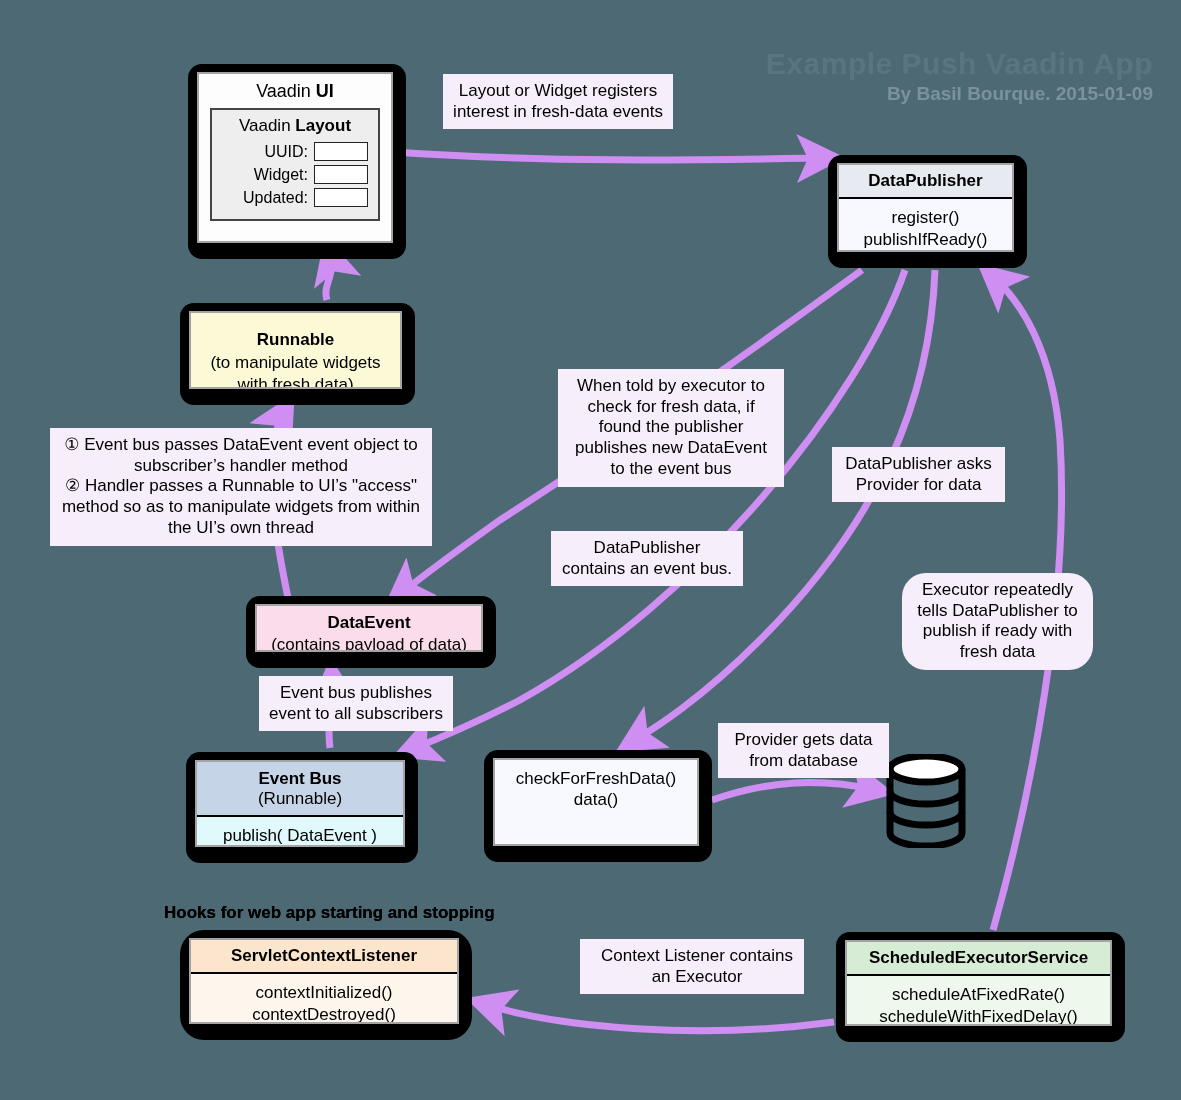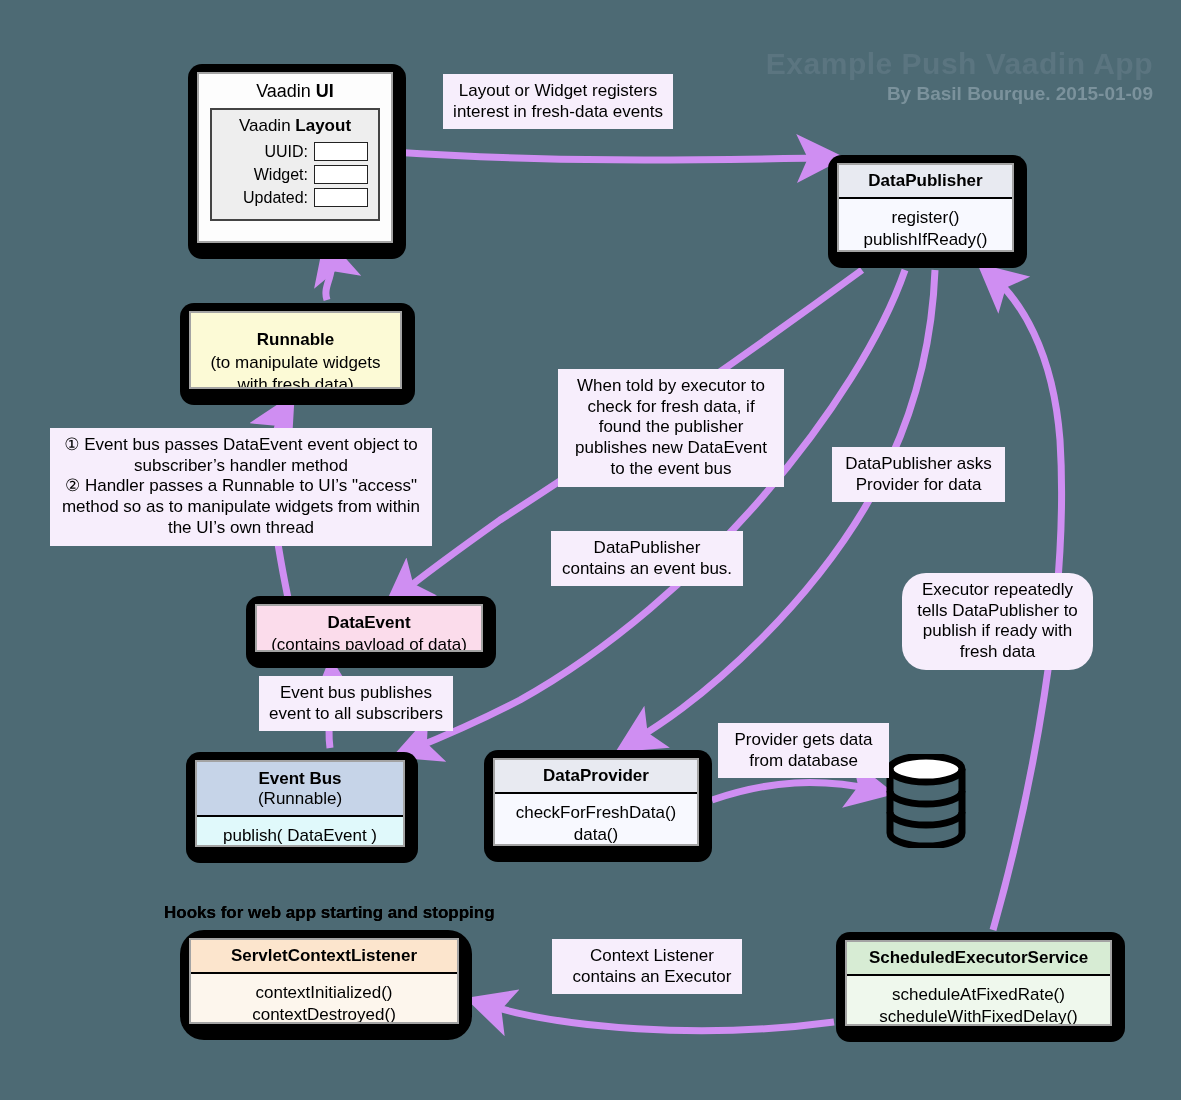--- a/index.html
+++ b/index.html
@@ -129,21 +129,21 @@
   }
 
   
   #note-register{left:443px;top:74px;width:230px;}
   #note-when-told{left:558px;top:369px;width:226px;}
   #note-asks-provider{left:832px;top:447px;width:173px;}
   #note-contains-bus{left:551px;top:531px;width:192px;}
   #note-executor-rep{left:902px;top:573px;width:191px;border-radius:24px;}
   #note-publishes{left:259px;top:676px;width:194px;}
   #note-provider-db{left:718px;top:723px;width:171px;}
-  #note-context-exec{left:552px;top:939px;width:190px;padding-left:20px;}
+  #note-context-exec{left:580px;top:939px;width:224px;padding-left:20px;}
   #note-access{left:50px;top:428px;width:382px;}
   #note-access{text-align:center;}
 
   
   #database{position:absolute;z-index:2;left:886px;top:754px;width:80px;height:94px;}
 </style>
 </head>
 <body>
 
 <div id="stage">
@@ -238,21 +238,20 @@
       <div class="hdr" style="padding-top:7px;padding-bottom:5px;">
         <div>Event Bus</div>
         <div style="font-weight:normal;">(Runnable)</div>
       </div>
       <div class="body">publish( DataEvent )</div>
     </div>
   </div>
 
   <div class="node" id="data-provider">
     <div class="inner">
-      <div class="hdr">DataProvider</div>
       <div class="body">
         <div>checkForFreshData()</div>
         <div>data()</div>
       </div>
     </div>
   </div>
 
   <svg id="database" viewBox="0 0 80 94">
     <ellipse cx="40" cy="15" rx="36" ry="13" fill="#fff" stroke="#000" stroke-width="7"></ellipse>
     <path d="M4,15 L4,79" stroke="#000" stroke-width="7" fill="none"></path>

